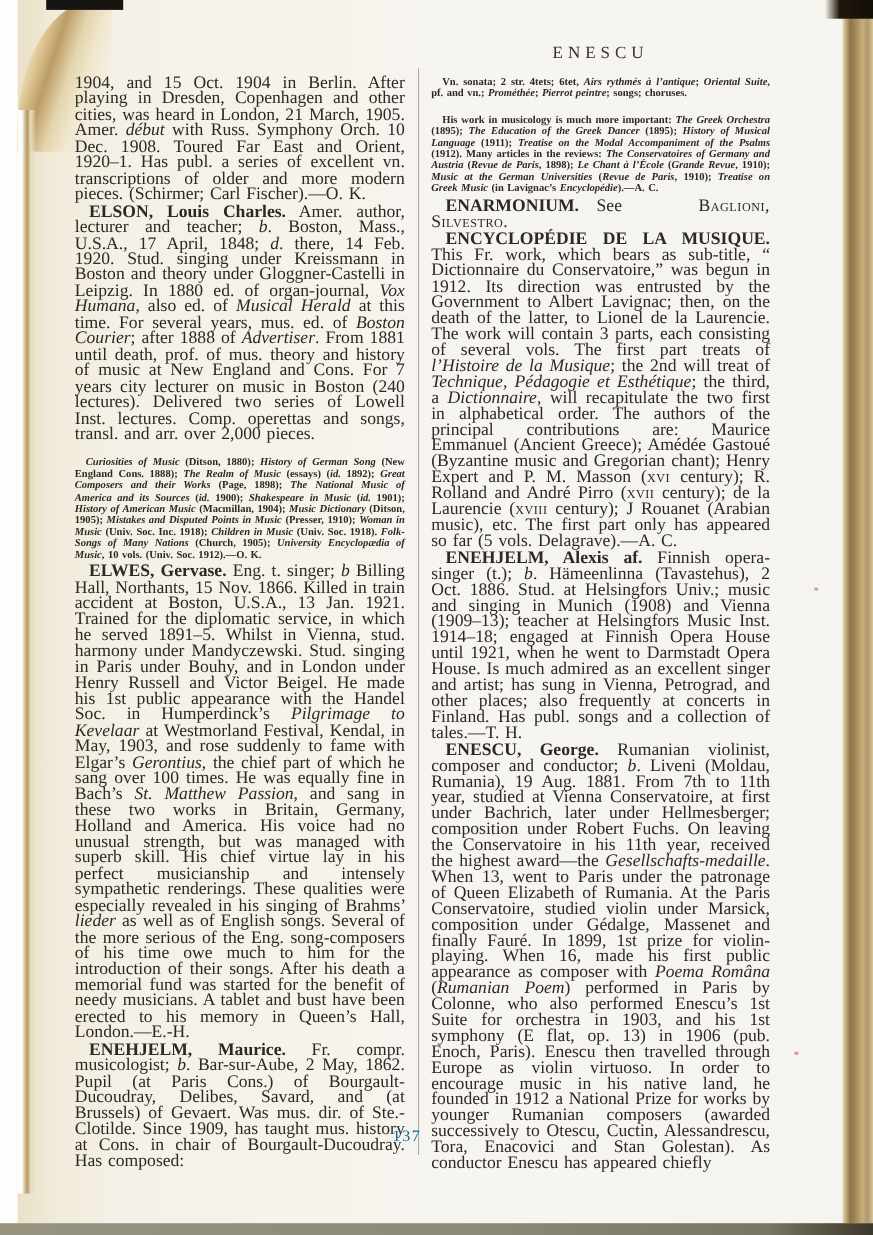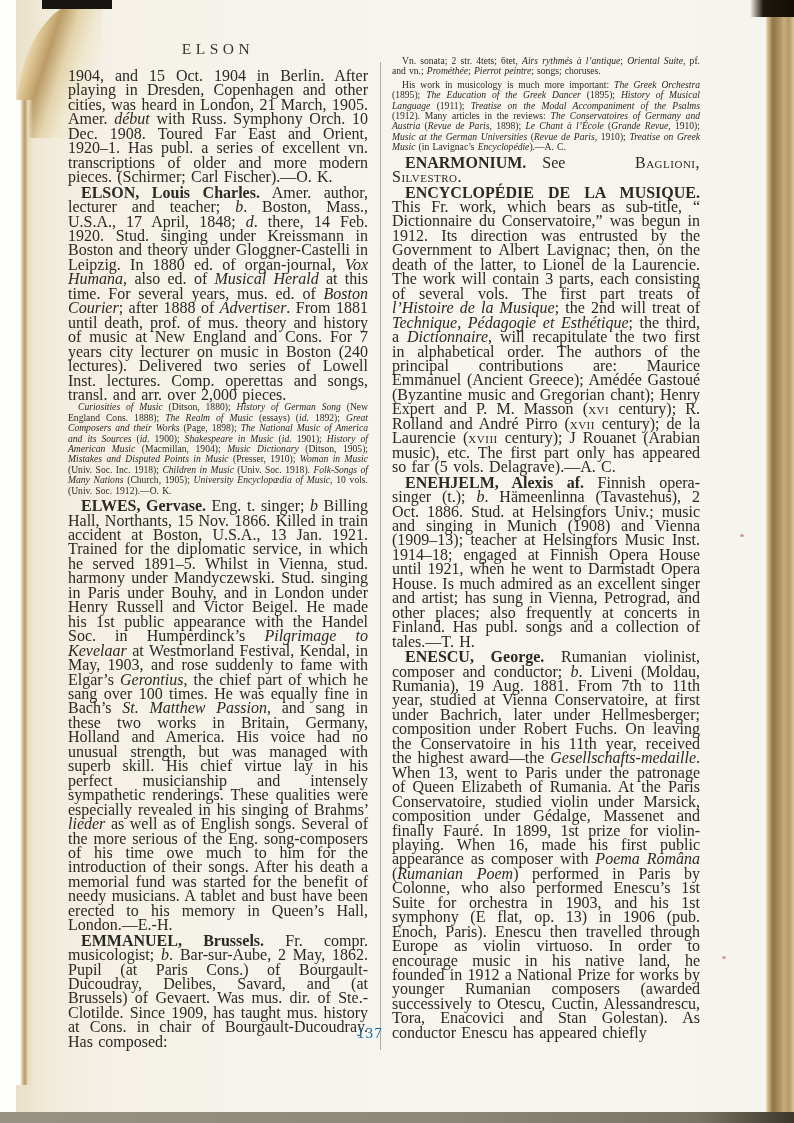--- a/index.html
+++ b/index.html
@@ -54,21 +54,21 @@
   
   .col{position:absolute;z-index:5;}
   .col-left{left:68px;top:68px;width:300px;}
   .col-right{left:392px;top:56px;width:308px;}
   .col-divider{
     position:absolute;left:380px;top:62px;width:1px;height:988px;
     background:#b3ac9d;z-index:5;
   }
   .para{margin:0;text-align:justify;word-spacing:0.08em;}
   .para.body{font-size:16px;line-height:14.45px;text-indent:13px;margin-top:1px;}
-  .para.small{font-size:9.6px;line-height:10.4px;text-indent:10px;margin-top:0;margin-bottom:3px;}
+  .para.small{font-size:9.6px;line-height:10.4px;text-indent:10px;margin-top:14px;margin-bottom:3px;font-weight:bold;}
   .para.noindent{text-indent:0;}
   .i{font-style:italic;}
   .b{font-weight:bold;margin-top:25px;}
   .sc{font-variant:small-caps;letter-spacing:0.5px;}
   .page-number{
     position:absolute;left:338px;top:1025px;width:64px;z-index:5;
     text-align:center;font-size:14.5px;letter-spacing:1.5px;color:#0369a1;
   }
   .speck{position:absolute;width:4px;height:3px;border-radius:50%;background:#d89a94;z-index:6;}
   .speck-1{left:740px;top:534px;}
@@ -79,28 +79,28 @@
 
 <div class="scan">
   <div class="page"></div>
   <div class="curl-corner"></div>
   <div class="curl-line"></div>
   <div class="top-strip"></div>
   <div class="fore-edge"></div>
   <div class="fore-edge-top"></div>
   <div class="bottom-strip"></div>
 
-  <div class="running-head left">ELSON</div>
+  <div class="running-head right">ENESCU</div>
 
   <div class="col col-left">
       <p class="para body noindent">1904, and 15 Oct. 1904 in Berlin. After playing in Dresden, Copenhagen and other cities, was heard in London, 21 March, 1905. Amer. <span class="i">début</span> with Russ. Symphony Orch. 10 Dec. 1908. Toured Far East and Orient, 1920–1. Has publ. a series of excellent vn. transcriptions of older and more modern pieces. (Schirmer; Carl Fischer).—O. K.</p>
       <p class="para body"><span class="b">ELSON, Louis Charles.</span> Amer. author, lecturer and teacher; <span class="i">b</span>. Boston, Mass., U.S.A., 17 April, 1848; <span class="i">d</span>. there, 14 Feb. 1920. Stud. singing under Kreissmann in Boston and theory under Gloggner-Castelli in Leipzig. In 1880 ed. of organ-journal, <span class="i">Vox Humana</span>, also ed. of <span class="i">Musical Herald</span> at this time. For several years, mus. ed. of <span class="i">Boston Courier</span>; after 1888 of <span class="i">Advertiser</span>. From 1881 until death, prof. of mus. theory and history of music at New England and Cons. For 7 years city lecturer on music in Boston (240 lectures). Delivered two series of Lowell Inst. lectures. Comp. operettas and songs, transl. and arr. over 2,000 pieces.</p>
       <p class="para small"><span class="i">Curiosities of Music</span> (Ditson, 1880); <span class="i">History of German Song</span> (New England Cons. 1888); <span class="i">The Realm of Music</span> (essays) (<span class="i">id.</span> 1892); <span class="i">Great Composers and their Works</span> (Page, 1898); <span class="i">The National Music of America and its Sources</span> (<span class="i">id.</span> 1900); <span class="i">Shakespeare in Music</span> (<span class="i">id.</span> 1901); <span class="i">History of American Music</span> (Macmillan, 1904); <span class="i">Music Dictionary</span> (Ditson, 1905); <span class="i">Mistakes and Disputed Points in Music</span> (Presser, 1910); <span class="i">Woman in Music</span> (Univ. Soc. Inc. 1918); <span class="i">Children in Music</span> (Univ. Soc. 1918). <span class="i">Folk-Songs of Many Nations</span> (Church, 1905); <span class="i">University Encyclopædia of Music</span>, 10 vols. (Univ. Soc. 1912).—O. K.</p>
       <p class="para body"><span class="b">ELWES, Gervase.</span> Eng. t. singer; <span class="i">b</span> Billing Hall, Northants, 15 Nov. 1866. Killed in train accident at Boston, U.S.A., 13 Jan. 1921. Trained for the diplomatic service, in which he served 1891–5. Whilst in Vienna, stud. harmony under Mandyczewski. Stud. singing in Paris under Bouhy, and in London under Henry Russell and Victor Beigel. He made his 1st public appearance with the Handel Soc. in Humperdinck’s <span class="i">Pilgrimage to Kevelaar</span> at Westmorland Festival, Kendal, in May, 1903, and rose suddenly to fame with Elgar’s <span class="i">Gerontius</span>, the chief part of which he sang over 100 times. He was equally fine in Bach’s <span class="i">St. Matthew Passion</span>, and sang in these two works in Britain, Germany, Holland and America. His voice had no unusual strength, but was managed with superb skill. His chief virtue lay in his perfect musicianship and intensely sympathetic renderings. These qualities were especially revealed in his singing of Brahms’ <span class="i">lieder</span> as well as of English songs. Several of the more serious of the Eng. song-composers of his time owe much to him for the introduction of their songs. After his death a memorial fund was started for the benefit of needy musicians. A tablet and bust have been erected to his memory in Queen’s Hall, London.—E.-H.</p>
-      <p class="para body"><span class="b">EMMANUEL, Brussels.</span> Fr. compr. musicologist; <span class="i">b</span>. Bar-sur-Aube, 2 May, 1862. Pupil (at Paris Cons.) of Bourgault-Ducoudray, Delibes, Savard, and (at Brussels) of Gevaert. Was mus. dir. of Ste.-Clotilde. Since 1909, has taught mus. history at Cons. in chair of Bourgault-Ducoudray. Has composed:</p>
+      <p class="para body"><span class="b">ENEHJELM, Maurice.</span> Fr. compr. musicologist; <span class="i">b</span>. Bar-sur-Aube, 2 May, 1862. Pupil (at Paris Cons.) of Bourgault-Ducoudray, Delibes, Savard, and (at Brussels) of Gevaert. Was mus. dir. of Ste.-Clotilde. Since 1909, has taught mus. history at Cons. in chair of Bourgault-Ducoudray. Has composed:</p>
     </div>
   <div class="col-divider"></div>
   <div class="col col-right">
       <p class="para small">Vn. sonata; 2 str. 4tets; 6tet, <span class="i">Airs rythmés à l’antique</span>; <span class="i">Oriental Suite</span>, pf. and vn.; <span class="i">Prométhée</span>; <span class="i">Pierrot peintre</span>; songs; choruses.</p>
       <p class="para small">His work in musicology is much more important: <span class="i">The Greek Orchestra</span> (1895); <span class="i">The Education of the Greek Dancer</span> (1895); <span class="i">History of Musical Language</span> (1911); <span class="i">Treatise on the Modal Accompaniment of the Psalms</span> (1912). Many articles in the reviews: <span class="i">The Conservatoires of Germany and Austria</span> (<span class="i">Revue de Paris</span>, 1898); <span class="i">Le Chant à l’École</span> (<span class="i">Grande Revue</span>, 1910); <span class="i">Music at the German Universities</span> (<span class="i">Revue de Paris</span>, 1910); <span class="i">Treatise on Greek Music</span> (in Lavignac’s <span class="i">Encyclopédie</span>).—A. C.</p>
       <p class="para body"><span class="b">ENARMONIUM.</span> See <span class="sc">Baglioni, Silvestro</span>.</p>
       <p class="para body"><span class="b">ENCYCLOPÉDIE DE LA MUSIQUE.</span> This Fr. work, which bears as sub-title, “ Dictionnaire du Conservatoire,” was begun in 1912. Its direction was entrusted by the Government to Albert Lavignac; then, on the death of the latter, to Lionel de la Laurencie. The work will contain 3 parts, each consisting of several vols. The first part treats of <span class="i">l’Histoire de la Musique</span>; the 2nd will treat of <span class="i">Technique, Pédagogie et Esthétique</span>; the third, a <span class="i">Dictionnaire</span>, will recapitulate the two first in alphabetical order. The authors of the principal contributions are: Maurice Emmanuel (Ancient Greece); Amédée Gastoué (Byzantine music and Gregorian chant); Henry Expert and P. M. Masson (<span class="sc">xvi</span> century); R. Rolland and André Pirro (<span class="sc">xvii</span> century); de la Laurencie (<span class="sc">xviii</span> century); J Rouanet (Arabian music), etc. The first part only has appeared so far (5 vols. Delagrave).—A. C.</p>
       <p class="para body"><span class="b">ENEHJELM, Alexis af.</span> Finnish opera-singer (t.); <span class="i">b</span>. Hämeenlinna (Tavastehus), 2 Oct. 1886. Stud. at Helsingfors Univ.; music and singing in Munich (1908) and Vienna (1909–13); teacher at Helsingfors Music Inst. 1914–18; engaged at Finnish Opera House until 1921, when he went to Darmstadt Opera House. Is much admired as an excellent singer and artist; has sung in Vienna, Petrograd, and other places; also frequently at concerts in Finland. Has publ. songs and a collection of tales.—T. H.</p>
       <p class="para body"><span class="b">ENESCU, George.</span> Rumanian violinist, composer and conductor; <span class="i">b</span>. Liveni (Moldau, Rumania), 19 Aug. 1881. From 7th to 11th year, studied at Vienna Conservatoire, at first under Bachrich, later under Hellmesberger; composition under Robert Fuchs. On leaving the Conservatoire in his 11th year, received the highest award—the <span class="i">Gesellschafts-medaille</span>. When 13, went to Paris under the patronage of Queen Elizabeth of Rumania. At the Paris Conservatoire, studied violin under Marsick, composition under Gédalge, Massenet and finally Fauré. In 1899, 1st prize for violin-playing. When 16, made his first public appearance as composer with <span class="i">Poema Româna</span> (<span class="i">Rumanian Poem</span>) performed in Paris by Colonne, who also performed Enescu’s 1st Suite for orchestra in 1903, and his 1st symphony (E flat, op. 13) in 1906 (pub. Enoch, Paris). Enescu then travelled through Europe as violin virtuoso. In order to encourage music in his native land, he founded in 1912 a National Prize for works by younger Rumanian composers (awarded successively to Otescu, Cuctin, Alessandrescu, Tora, Enacovici and Stan Golestan). As conductor Enescu has appeared chiefly</p>
     </div>

